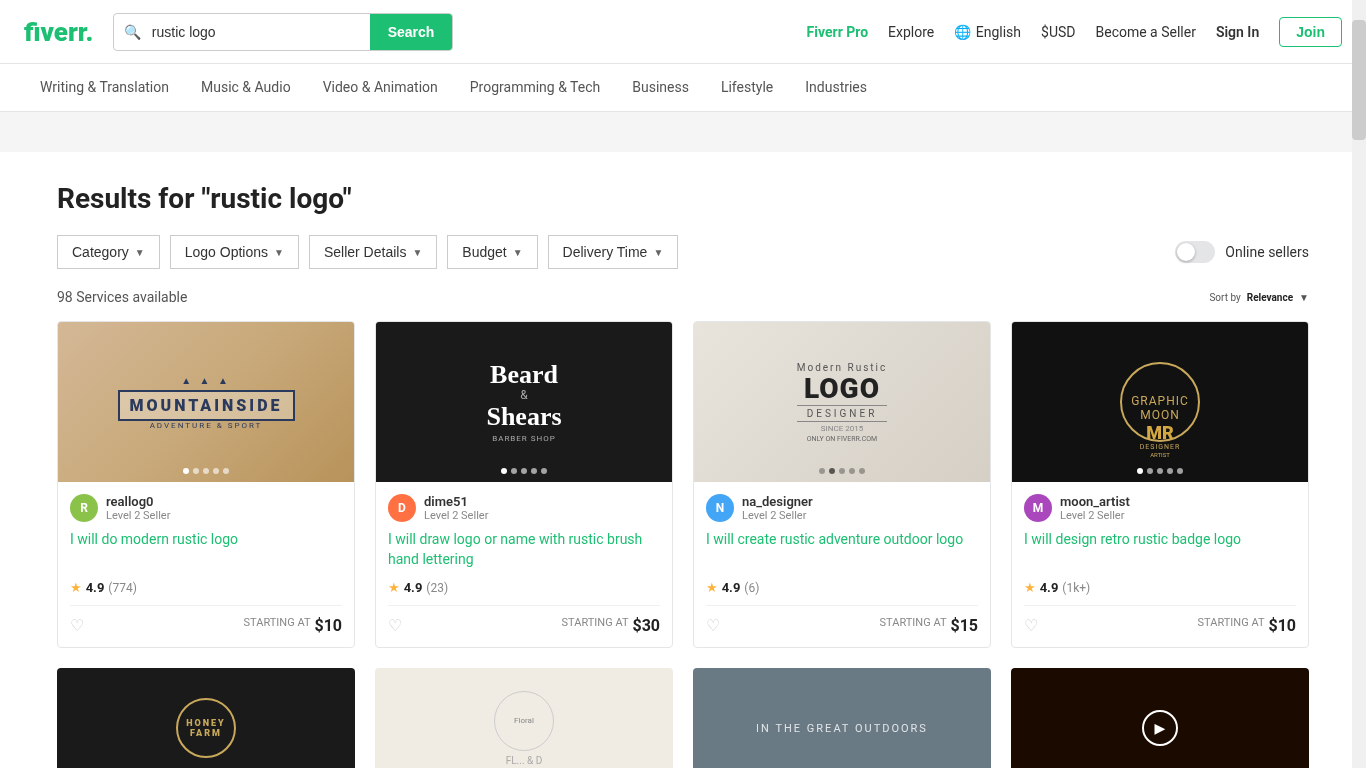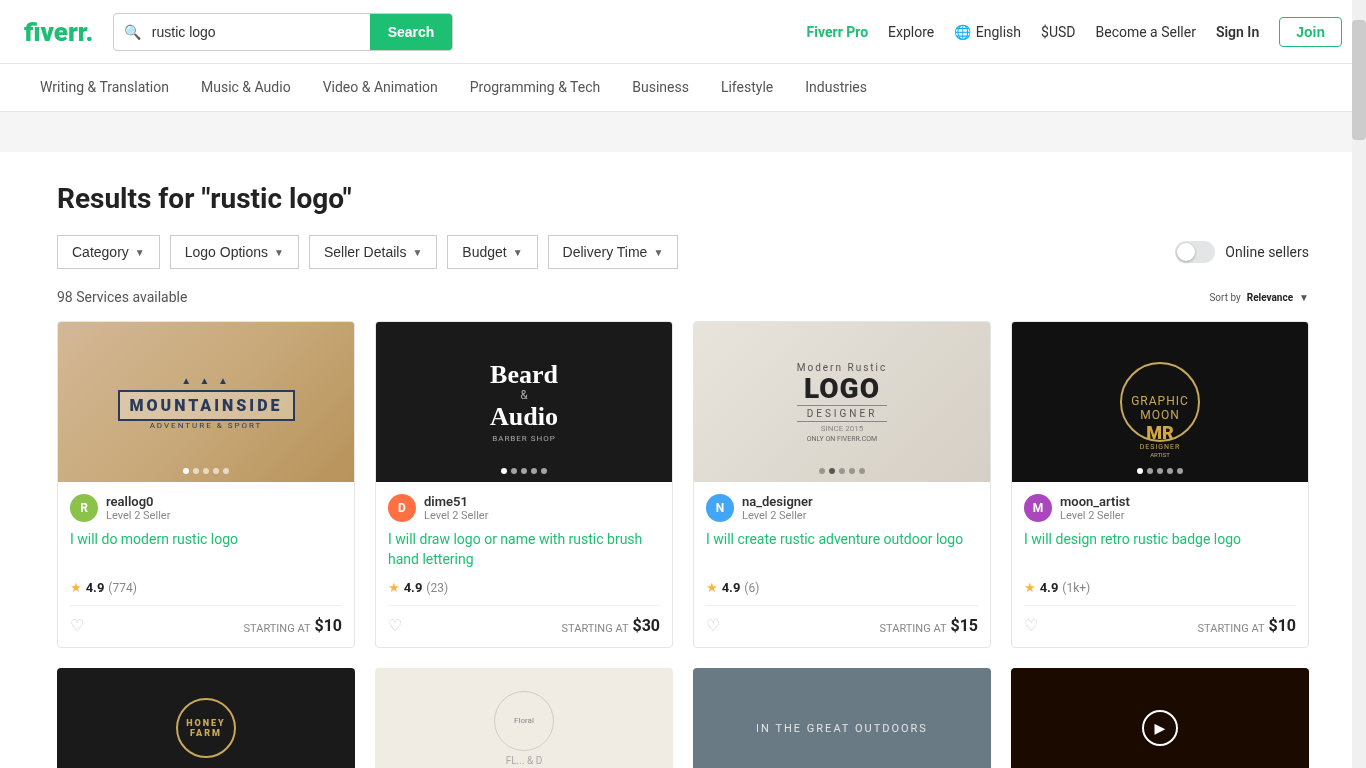--- a/index.html
+++ b/index.html
@@ -64,21 +64,21 @@
     .seller-info { display: flex; flex-direction: column; }
     .seller-name { font-size: 13px; font-weight: 600; color: #333; }
     .seller-level { font-size: 11px; color: #888; }
     .card-title { font-size: 14px; color: #1dbf73; font-weight: 400; margin-bottom: 10px; line-height: 1.4; min-height: 40px; }
     .card-rating { display: flex; align-items: center; gap: 4px; margin-bottom: 10px; }
     .star { color: #ffb33e; font-size: 13px; }
     .rating-value { font-weight: 700; font-size: 13px; color: #222; }
     .rating-count { font-size: 12px; color: #888; }
     .card-footer { display: flex; align-items: center; justify-content: space-between; border-top: 1px solid #f0f0f0; padding-top: 10px; }
     .heart-btn { color: #ccc; font-size: 16px; cursor: pointer; background: none; border: none; }
-    .price-wrap { display: flex; align-items: flex-end; gap: 4px; }
+    .price-wrap { display: flex; align-items: flex-start; gap: 4px; }
     .starting-at { font-size: 11px; color: #888; text-transform: uppercase; }
     .price { font-size: 16px; font-weight: 700; color: #222; }
 
     
     .card-img-1 { background: linear-gradient(135deg, #d4b896 0%, #c8a97a 50%, #b8935a 100%); }
     .card-img-2 { background: #1a1a1a; }
     .card-img-3 { background: linear-gradient(135deg, #e8e4dc 0%, #d5cfc5 100%); }
     .card-img-4 { background: #111; }
 
     
@@ -218,21 +218,21 @@
           </div>
         </div>
       </div>
     </div>
 
     <div class="card">
       <div class="card-image card-img-2">
         <div style="text-align:center; color:#fff; padding:10px;">
           <div style="font-family: serif; font-size:26px; font-weight:900; line-height:1; color:#fff;">Beard</div>
           <div style="font-size:12px; color:#aaa;">&amp;</div>
-          <div style="font-family: serif; font-size:26px; font-weight:900; color:#fff;">Audio</div>
+          <div style="font-family: serif; font-size:26px; font-weight:900; color:#fff;">Shears</div>
           <div style="font-size:8px; letter-spacing:1px; color:#aaa; margin-top:2px;">BARBER SHOP</div>
         </div>
         <div class="card-dots">
           <div class="dot active"></div>
           <div class="dot"></div>
           <div class="dot"></div>
           <div class="dot"></div>
           <div class="dot"></div>
         </div>
       </div>

